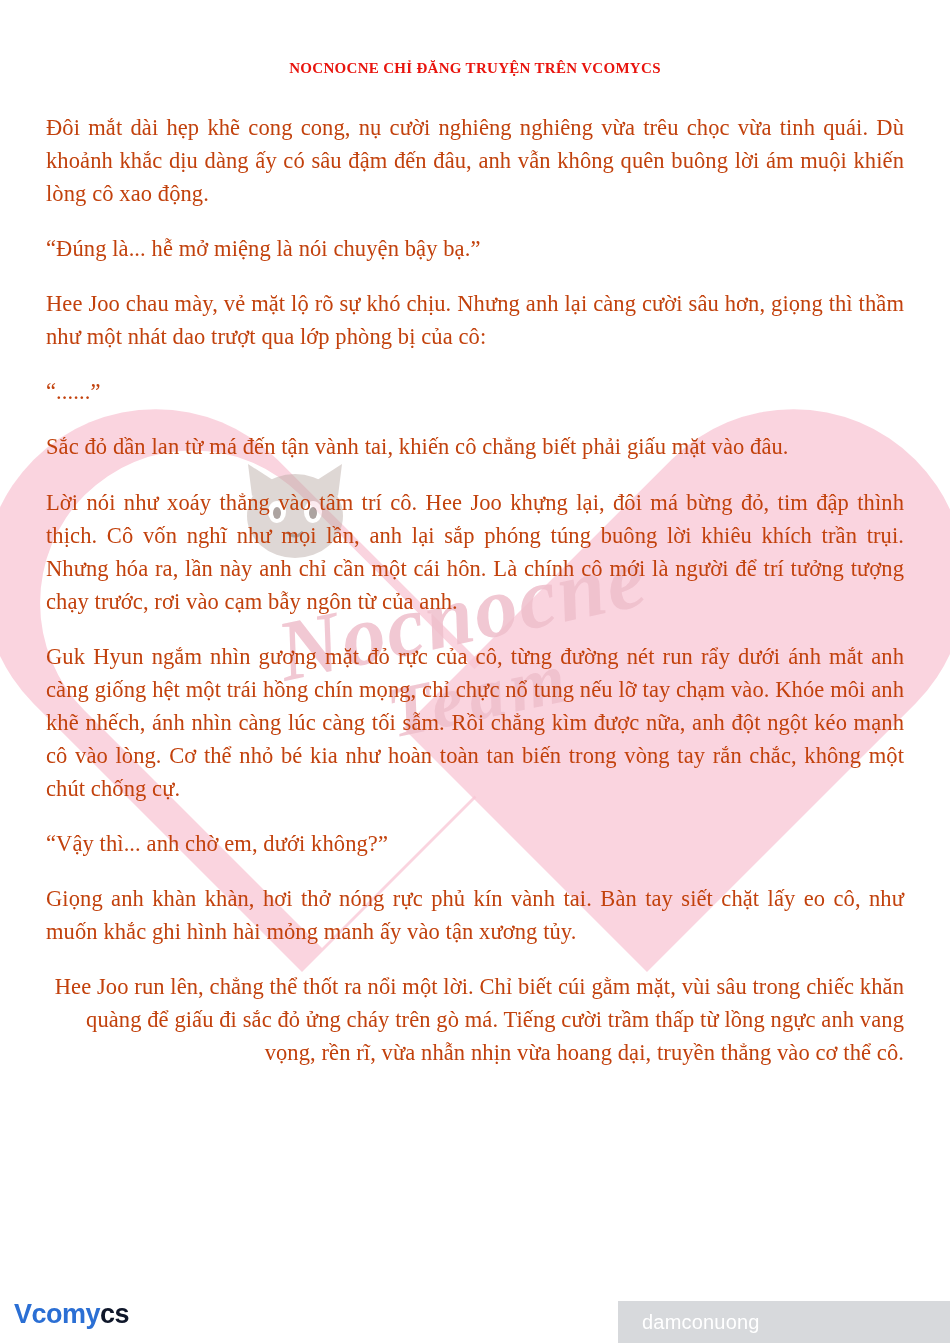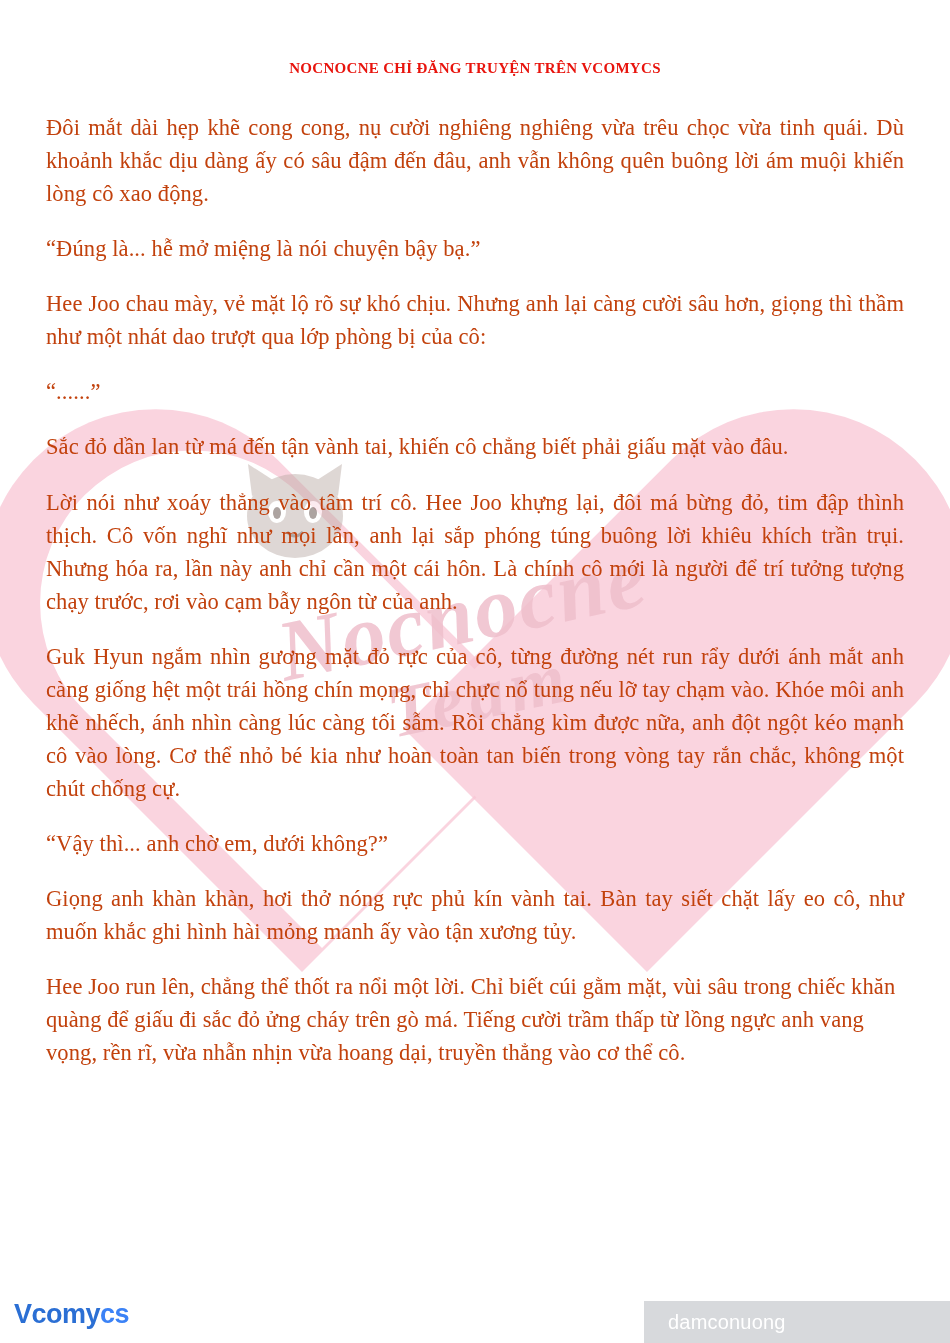--- a/index.html
+++ b/index.html
@@ -137,21 +137,21 @@
   .para {
     font-size: 22.5px;
     line-height: 1.47;
     color: #c2410c;
     margin: 0 0 22px 0;
     text-align: justify;
     text-justify: inter-word;
     letter-spacing: 0.1px;
   }
   .para.last {
-    text-align: left;
+    text-align: right;
   }
 
   
   .footer-left {
     position: absolute;
     left: 0;
     bottom: 0;
     width: 180px;
     height: 58px;
     background: #ffffff;
@@ -163,27 +163,27 @@
   }
   .logo {
     font-family: "Liberation Sans", sans-serif;
     font-weight: bold;
     font-size: 27px;
     color: #2b6fd4;
     letter-spacing: -0.5px;
     position: relative;
   }
   .logo .grey {
-    color: #3b82f6;
+    color: #0f172a;
   }
   .footer-right {
     position: absolute;
     right: 0;
     bottom: 0;
-    width: 306px;
+    width: 332px;
     height: 42px;
     background: #d7d9dc;
     display: flex;
     align-items: center;
     justify-content: flex-start;
     padding-left: 24px;
     box-sizing: border-box;
     z-index: 5;
   }
   .footer-right .txt {

